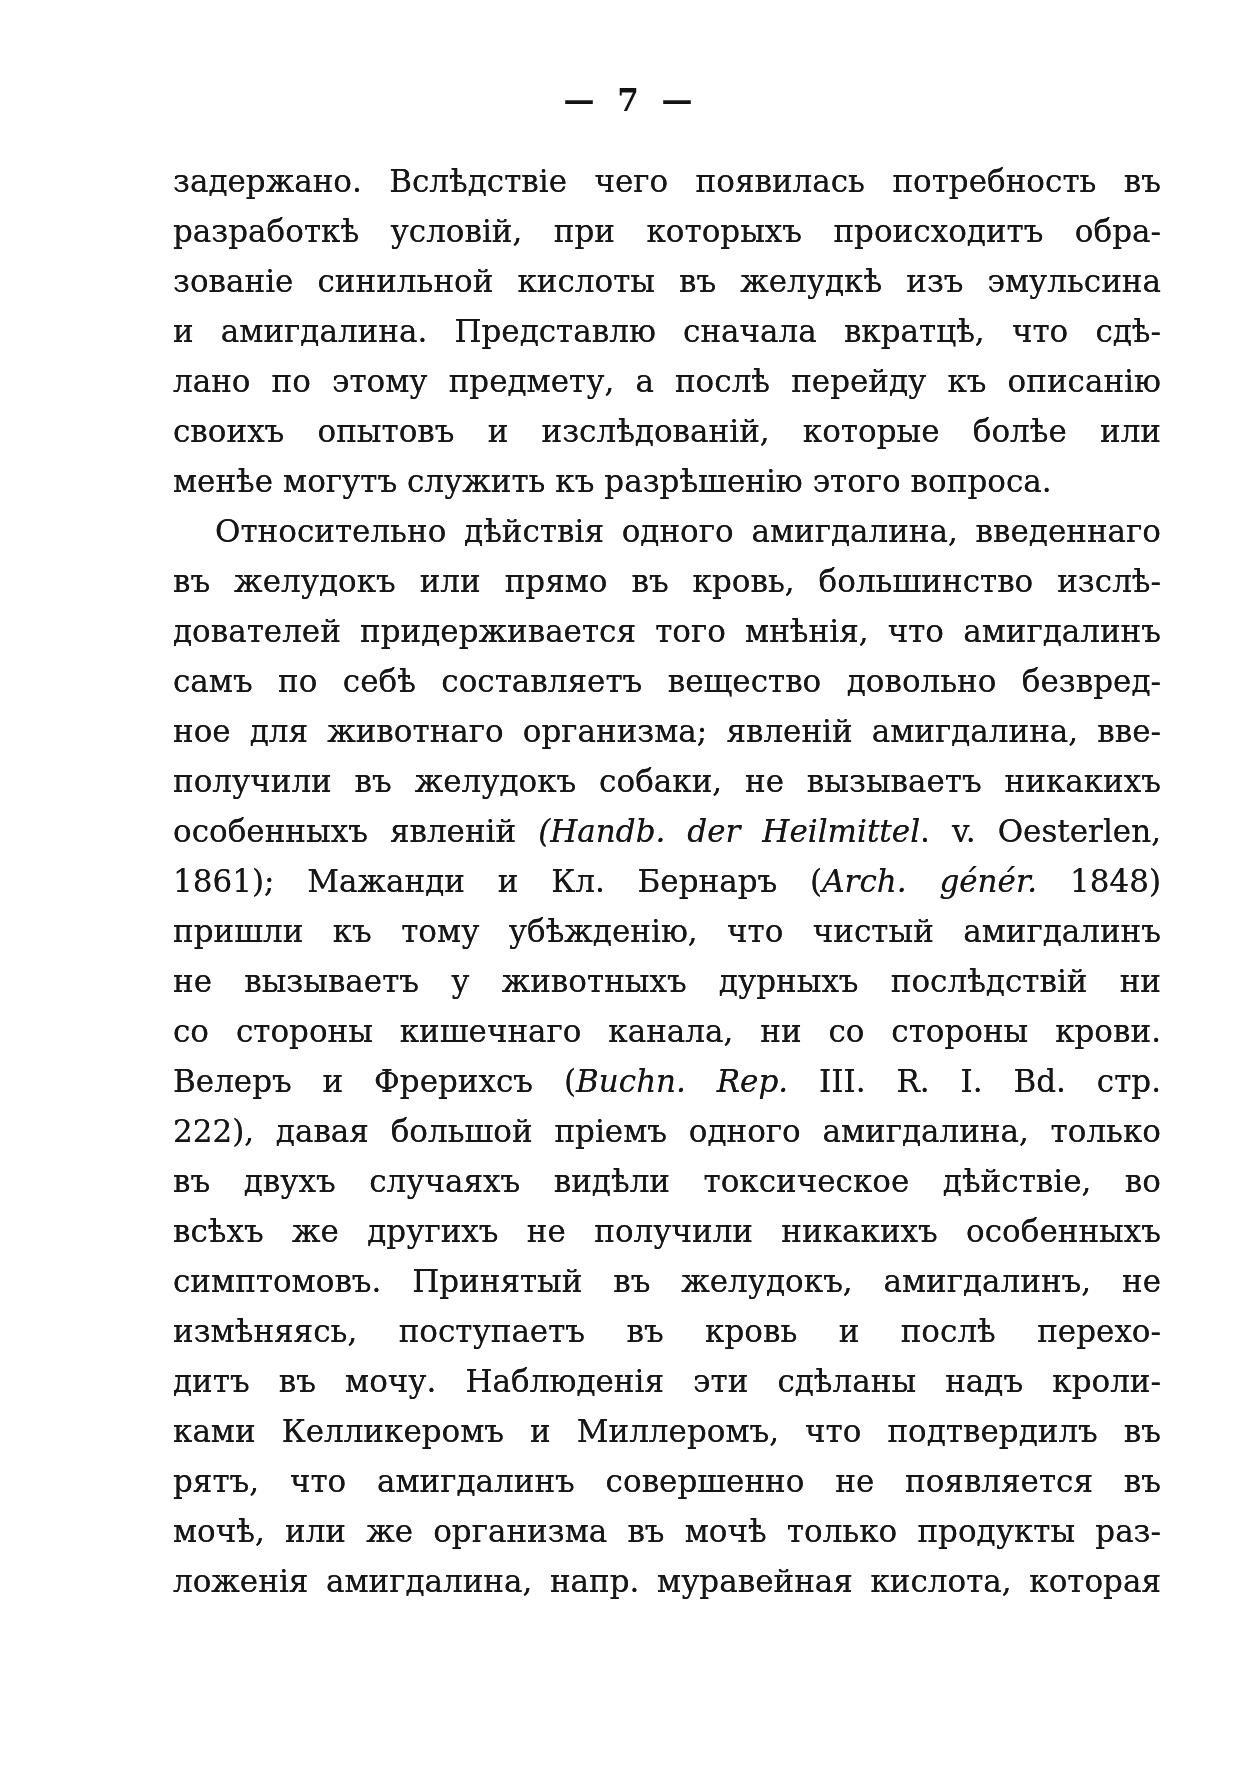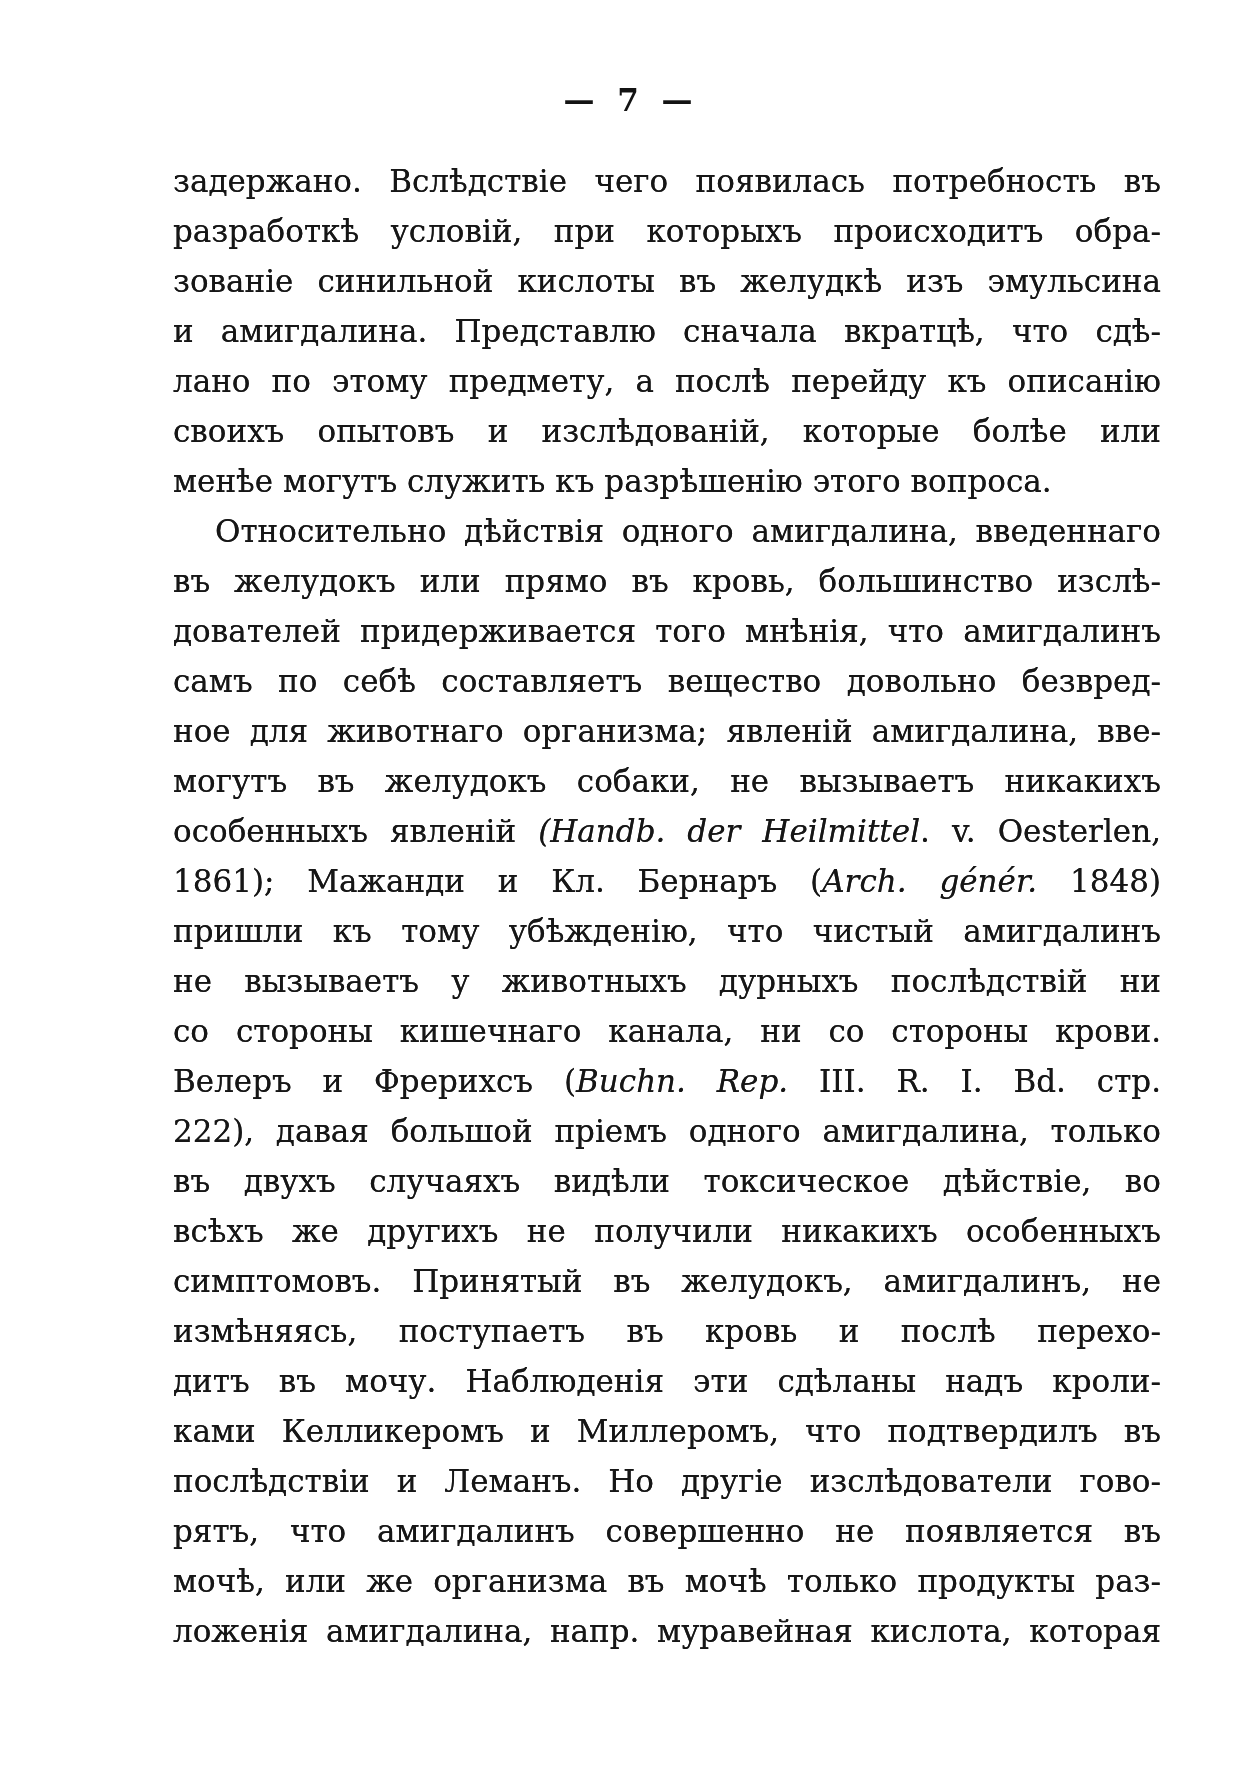--- a/index.html
+++ b/index.html
@@ -70,32 +70,31 @@
       <div class="line"><span class="rm">зованіе синильной кислоты въ желудкѣ изъ эмульсина</span></div>
       <div class="line"><span class="rm">и амигдалина. Представлю сначала вкратцѣ, что сдѣ-</span></div>
       <div class="line"><span class="rm">лано по этому предмету, а послѣ перейду къ описанію</span></div>
       <div class="line"><span class="rm">своихъ опытовъ и изслѣдованій, которые болѣе или</span></div>
       <div class="line no-stretch"><span class="rm">менѣе могутъ служить къ разрѣшенію этого вопроса.</span></div>
       <div class="line indent"><span class="rm">Относительно дѣйствія одного амигдалина, введеннаго</span></div>
       <div class="line"><span class="rm">въ желудокъ или прямо въ кровь, большинство изслѣ-</span></div>
       <div class="line"><span class="rm">дователей придерживается того мнѣнія, что амигдалинъ</span></div>
       <div class="line"><span class="rm">самъ по себѣ составляетъ вещество довольно безвред-</span></div>
       <div class="line"><span class="rm">ное для животнаго организма; явленій амигдалина, вве-</span></div>
-      <div class="line"><span class="rm">могутъ въ желудокъ собаки, не вызываетъ никакихъ</span></div>
+      <div class="line"><span class="rm">получили въ желудокъ собаки, не вызываетъ никакихъ</span></div>
       <div class="line"><span class="rm">особенныхъ явленій </span><span class="it bold">(Handb. der Heilmittel</span><span class="rm">. v. Oesterlen,</span></div>
       <div class="line"><span class="rm">1861); Мажанди и Кл. Бернаръ (</span><span class="it">Arch. génér.</span><span class="rm"> 1848)</span></div>
       <div class="line"><span class="rm">пришли къ тому убѣжденію, что чистый амигдалинъ</span></div>
       <div class="line"><span class="rm">не вызываетъ у животныхъ дурныхъ послѣдствій ни</span></div>
       <div class="line"><span class="rm">со стороны кишечнаго канала, ни со стороны крови.</span></div>
       <div class="line"><span class="rm">Велеръ и Фрерихсъ (</span><span class="it">Buchn. Rep.</span><span class="rm"> III. R. I. Bd. стр.</span></div>
       <div class="line"><span class="rm">222), давая большой пріемъ одного амигдалина, только</span></div>
       <div class="line"><span class="rm">въ двухъ случаяхъ видѣли токсическое дѣйствіе, во</span></div>
       <div class="line"><span class="rm">всѣхъ же другихъ не получили никакихъ особенныхъ</span></div>
       <div class="line"><span class="rm">симптомовъ. Принятый въ желудокъ, амигдалинъ, не</span></div>
       <div class="line"><span class="rm">измѣняясь, поступаетъ въ кровь и послѣ перехо-</span></div>
       <div class="line"><span class="rm">дитъ въ мочу. Наблюденія эти сдѣланы надъ кроли-</span></div>
       <div class="line"><span class="rm">ками Келликеромъ и Миллеромъ, что подтвердилъ въ</span></div>
-      <div class="line"><span class="rm">послѣдствіи и Леманъ. Но другіе изслѣдователи гово-</span></div>
       <div class="line"><span class="rm">рятъ, что амигдалинъ совершенно не появляется въ</span></div>
       <div class="line"><span class="rm">мочѣ, или же организма въ мочѣ только продукты раз-</span></div>
       <div class="line"><span class="rm">ложенія амигдалина, напр. муравейная кислота, которая</span></div>
     </div>
 </div>
 
 </body></html>

